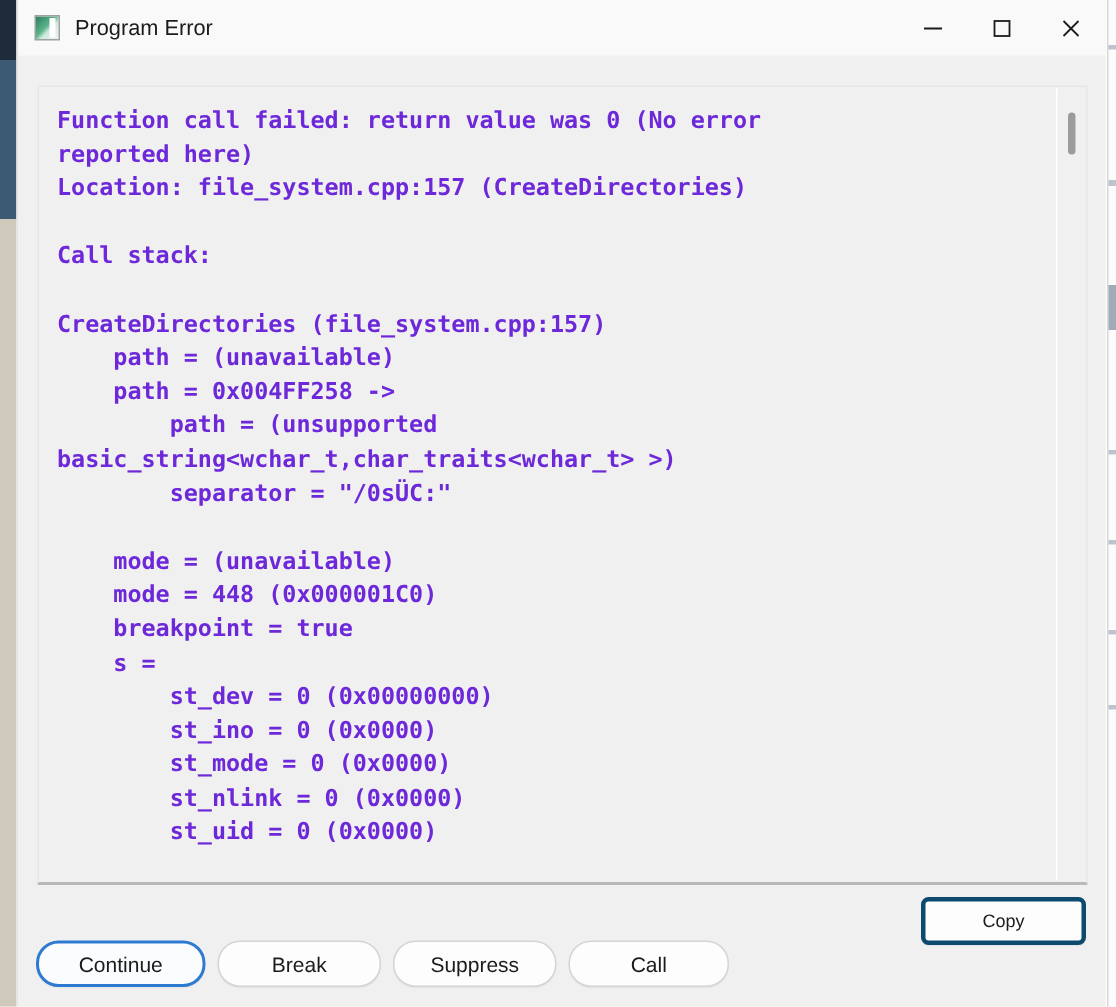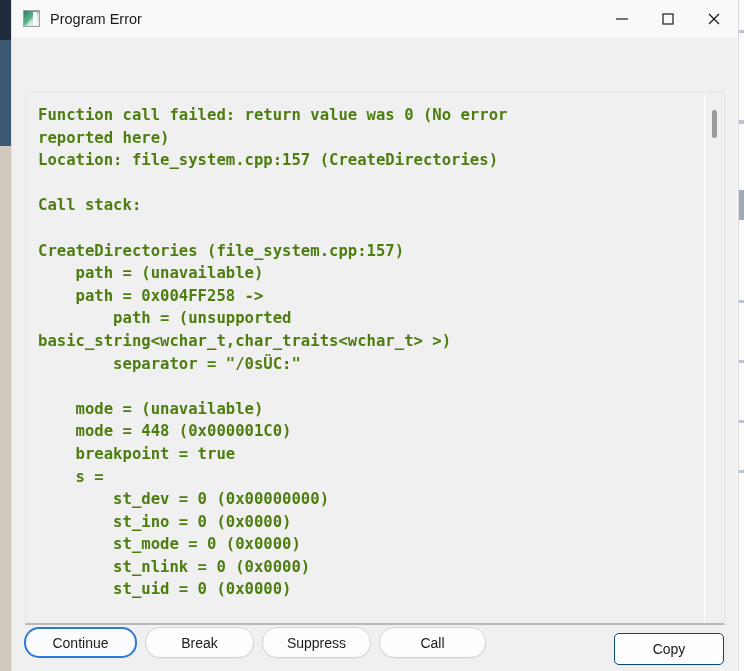--- a/index.html
+++ b/index.html
@@ -42,21 +42,21 @@
     opacity: .55;
   }
 
   
   #window {
     position: absolute;
     left: 11px; top: 0;
     width: 726px; height: 671px;
     background: #f0f0f0;
     border-left: 1px solid #e2e2e2;
-    display: flex; flex-direction: column; gap: 35px;
+    display: flex; flex-direction: column;
   }
 
   
   #titlebar {
     height: 37px;
     background: #f9f9f9;
     display: flex; align-items: center;
     flex: 0 0 auto;
     position: relative;
   }
@@ -115,21 +115,21 @@
     position: absolute;
     left: 0; top: 0; right: 21px; bottom: 0;
     padding: 11px 8px 0 12px;
     overflow: hidden;
   }
   #text-content {
     font-family: "DejaVu Sans Mono", "Liberation Mono", monospace;
     font-weight: bold;
     font-size: 15.6px;
     line-height: 22.6px;
-    color: #4d7c0f;
+    color: #6d28d9;
     white-space: pre;
     letter-spacing: 0px;
     margin: 0;
   }
 
   
   #scrollbar {
     position: absolute;
     right: 1px; top: 1px; bottom: 1px;
     width: 19px;
@@ -145,24 +145,24 @@
   }
 
   
   #copy-row {
     position: absolute;
     right: 13px; top: 561px;
   }
   #copy-button {
     width: 110px; height: 32px;
     background: #fdfdfd;
-    border: 1px solid #0c4a6e;
+    border: 3px solid #0c4a6e;
     border-radius: 5px;
     font-family: "Liberation Sans", sans-serif;
-    font-size: 14px;
+    font-size: 12px;
     color: #1b1b1b;
     cursor: default;
     box-shadow: 0 1px 0 rgba(0,0,0,0.035);
   }
 
   
   #button-row {
     position: absolute;
     left: 12px; bottom: 13px;
     display: flex;

